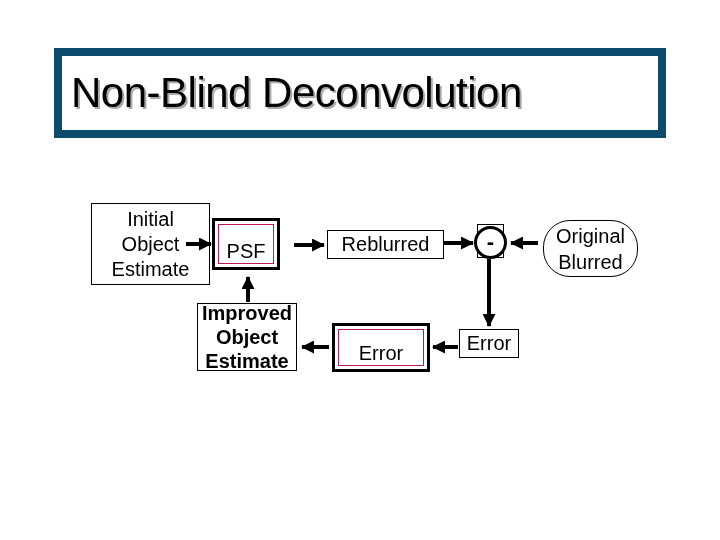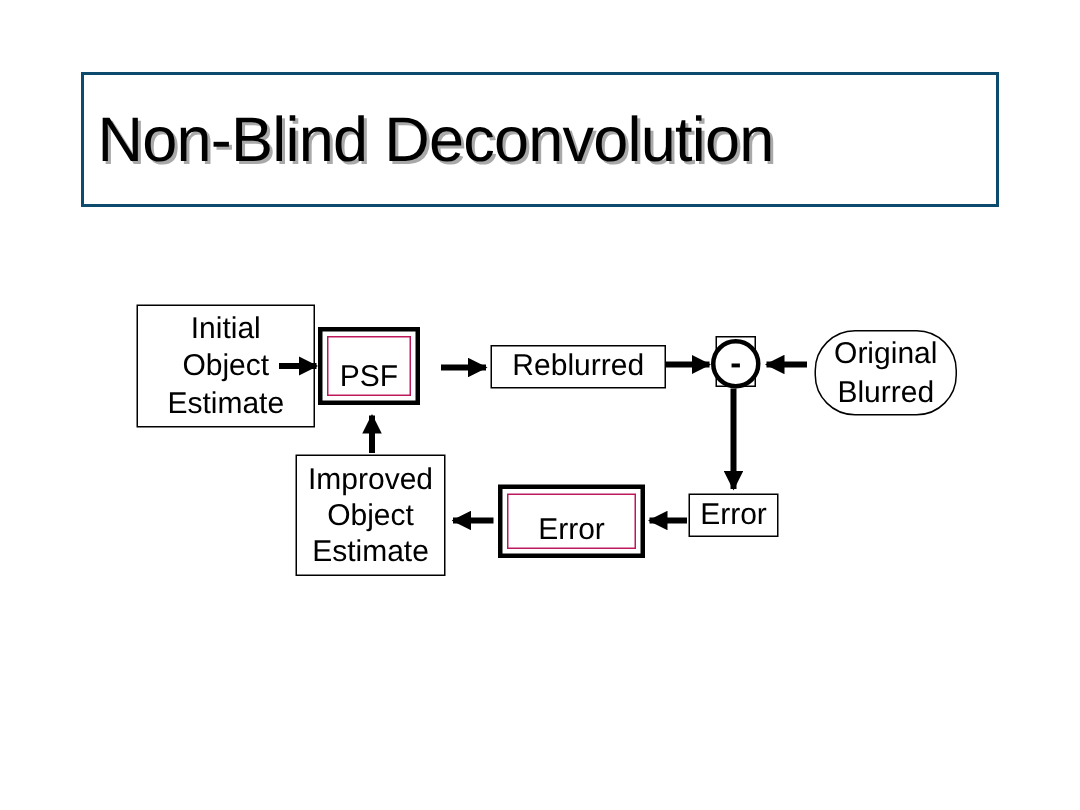--- a/index.html
+++ b/index.html
@@ -15,21 +15,21 @@
     font-family: "Liberation Sans", "DejaVu Sans", sans-serif;
     color: #000;
     overflow: hidden;
   }
   .title-box {
     position: absolute;
     left: 54px;
     top: 48px;
     width: 612px;
     height: 90px;
-    border: 2px solid #0c4a6e;
+    border: 8px solid #0c4a6e;
     box-sizing: border-box;
     display: flex;
     align-items: center;
     background: #fff;
   }
   .title-text {
     font-size: 42px;
     letter-spacing: -0.5px;
     padding-left: 9px;
     white-space: nowrap;
@@ -133,21 +133,21 @@
   <div class="sub-rect"></div>
   <div class="sub-circle">
     <span>-</span>
   </div>
 
   <div class="box orig-blurred" style="left:543px; top:220px; width:95px; height:57px;border-radius:27px;">
     <span>Original
 Blurred</span>
   </div>
 
-  <div class="box improved" style="left:197px; top:303px; width:100px; height:81px;">
+  <div class="box improved" style="left:197px; top:303px; width:100px; height:68px;font-weight:bold;">
     <span>Improved
 Object
 Estimate</span>
   </div>
 
   <div class="dbl" style="left:332px; top:323px; width:98px; height:49px;">
     <div class="inner">
       <span>Error</span>
     </div>
   </div>

